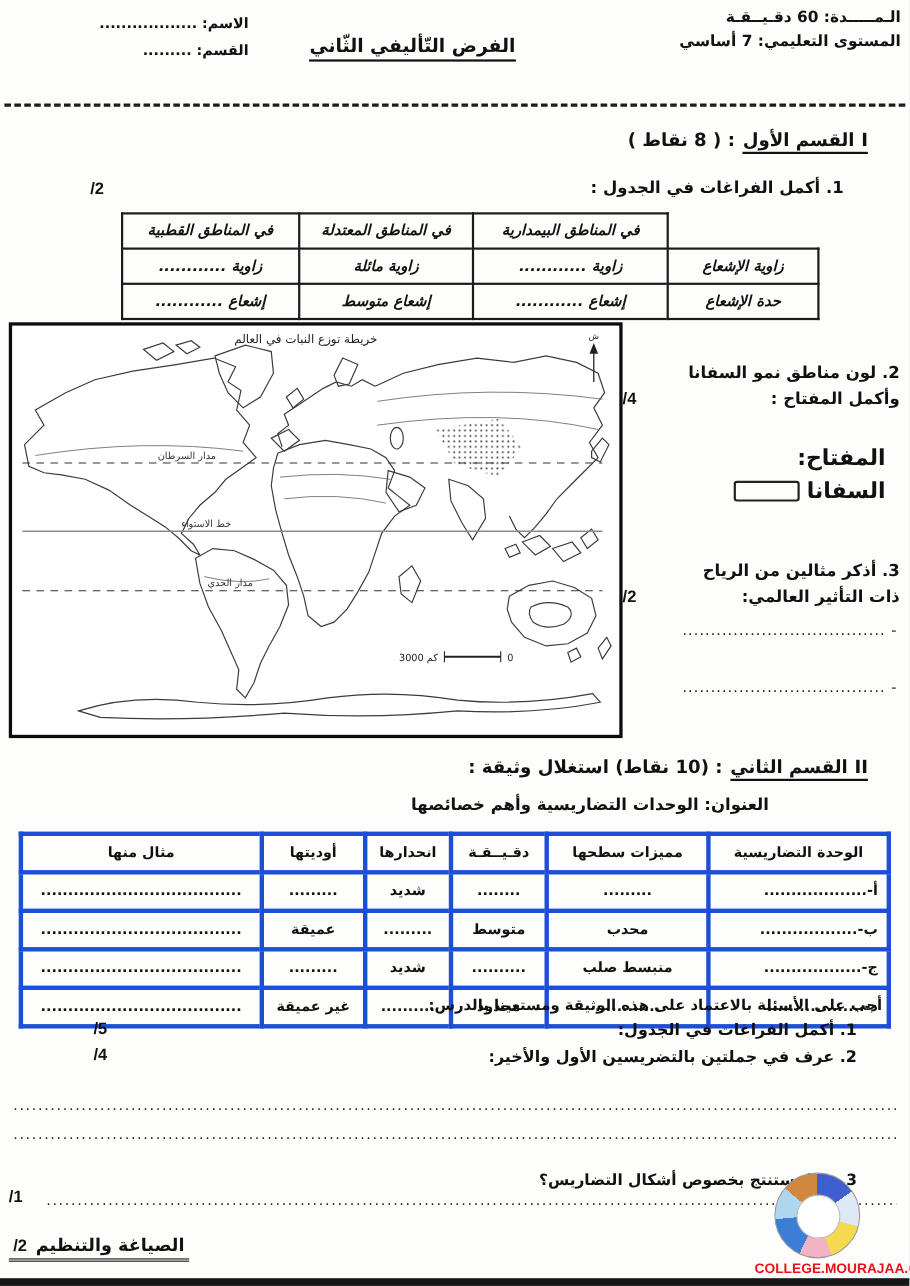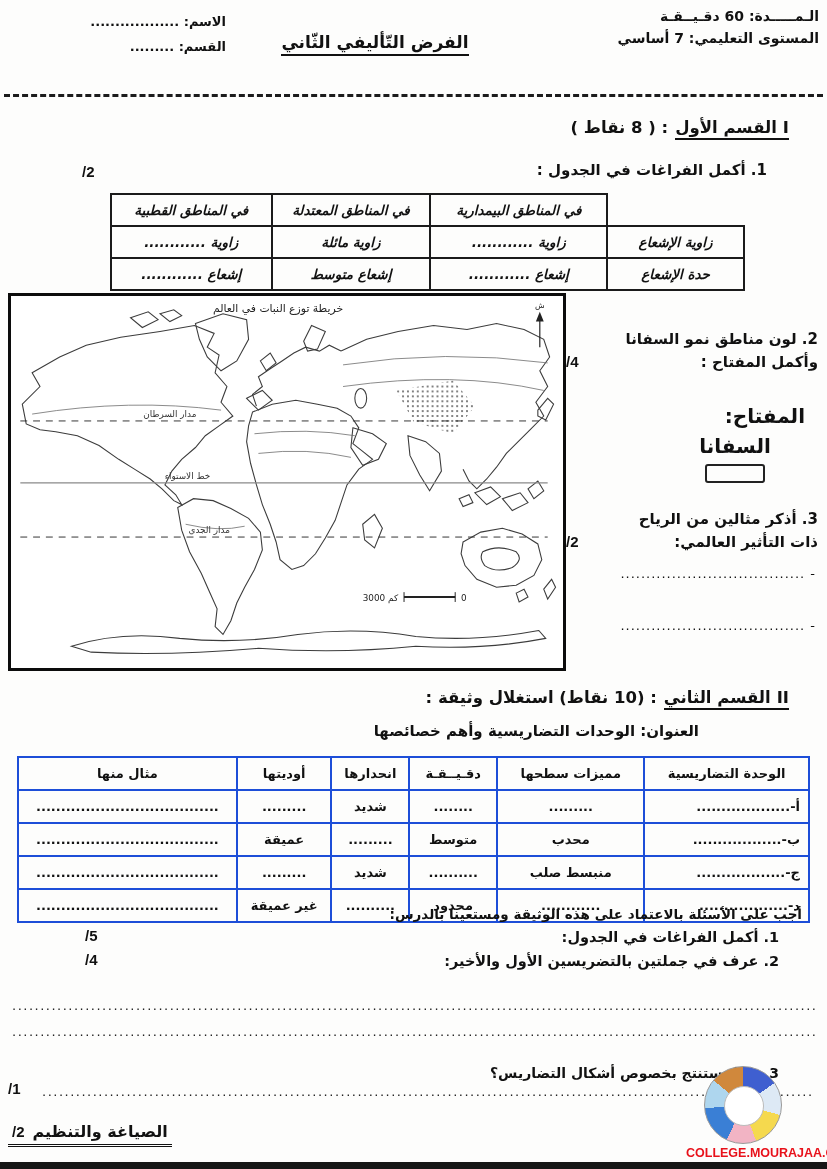--- a/index.html
+++ b/index.html
@@ -23,21 +23,21 @@
   
   .part-head{font-size:16.5px;display:flex;gap:7px;align-items:baseline;}
   .part-head .numrow{border-bottom:2px solid #111;padding-bottom:1px;display:inline-flex;gap:6px;}
 
   
   table{border-collapse:collapse;font-weight:bold;}
   .t1{top:193px;left:110px;width:635px;font-size:13.5px;}
   .t1 th,.t1 td{border:2px solid #1b1b1b;text-align:center;padding:3px 4px;height:24px;font-style:italic;}
   .t1 .spacer{border:none;background:transparent;}
   .t2{top:756px;left:17px;width:793px;font-size:13px;}
-  .t2 th,.t2 td{border:2px solid #1d4ed8;text-align:center;padding:3px 4px;height:25px;overflow:hidden;}
+  .t2 th,.t2 td{border:4px solid #1d4ed8;text-align:center;padding:3px 4px;height:25px;overflow:hidden;}
   .t2 td.unit{text-align:right;padding-right:8px;}
   .dotcell{white-space:nowrap;overflow:hidden;}
 
   
   .mapbox{top:293px;left:8px;width:552px;height:372px;border:3px solid #0c0c0c;background:#fff;}
   .mapbox svg{display:block;}
 
   
   .q-block{left:566px;width:252px;font-size:15px;line-height:1.5;}
   .q-row{display:flex;direction:rtl;justify-content:space-between;align-items:baseline;}
@@ -190,21 +190,21 @@
   <div class="abs rtl b q-block" style="top:328px;">
     <div>2. لون مناطق نمو السفانا</div>
     <div class="q-row">
       <span>وأكمل المفتاح :</span>
       <span class="mark">/4</span>
     </div>
   </div>
 
   <div class="abs rtl b" style="top:404px;right:22px;width:140px;font-size:20px;">
     <div>المفتاح:</div>
-    <div style="margin-top:6px;display:flex;direction:rtl;align-items:center;gap:6px;flex-direction:column;">
+    <div style="margin-top:6px;display:flex;direction:rtl;align-items:center;gap:6px;">
       <span>السفانا</span>
       <span class="keybox"></span>
     </div>
   </div>
 
   <div class="abs rtl b q-block" style="top:508px;">
     <div>3. أذكر مثالين من الرياح</div>
     <div class="q-row">
       <span>ذات التأثير العالمي:</span>
       <span class="mark">/2</span>

